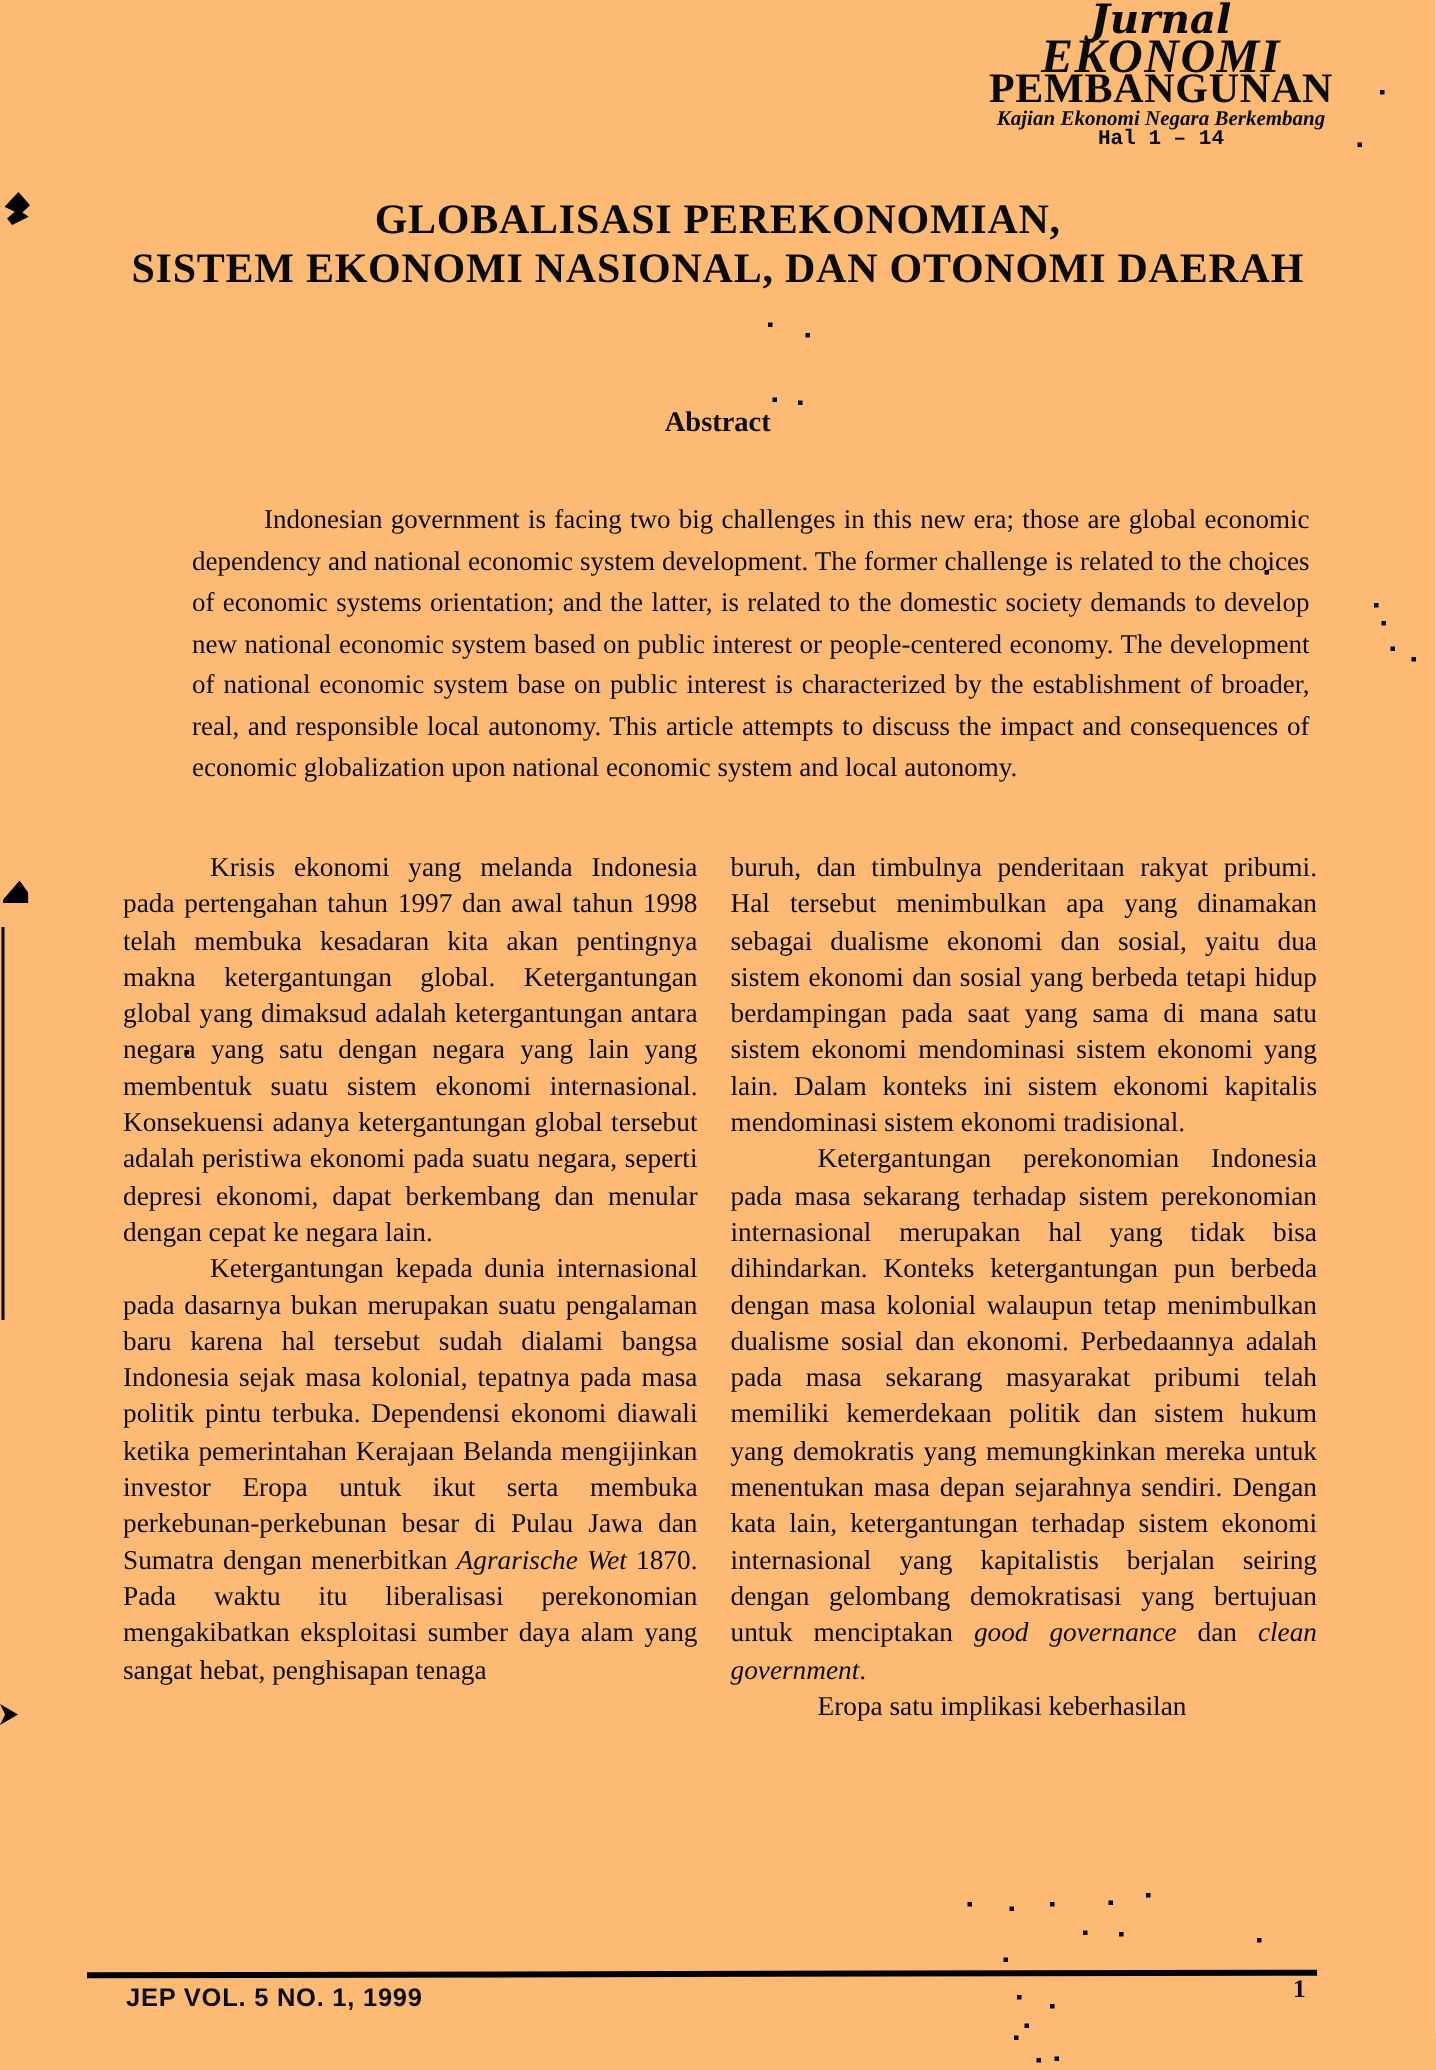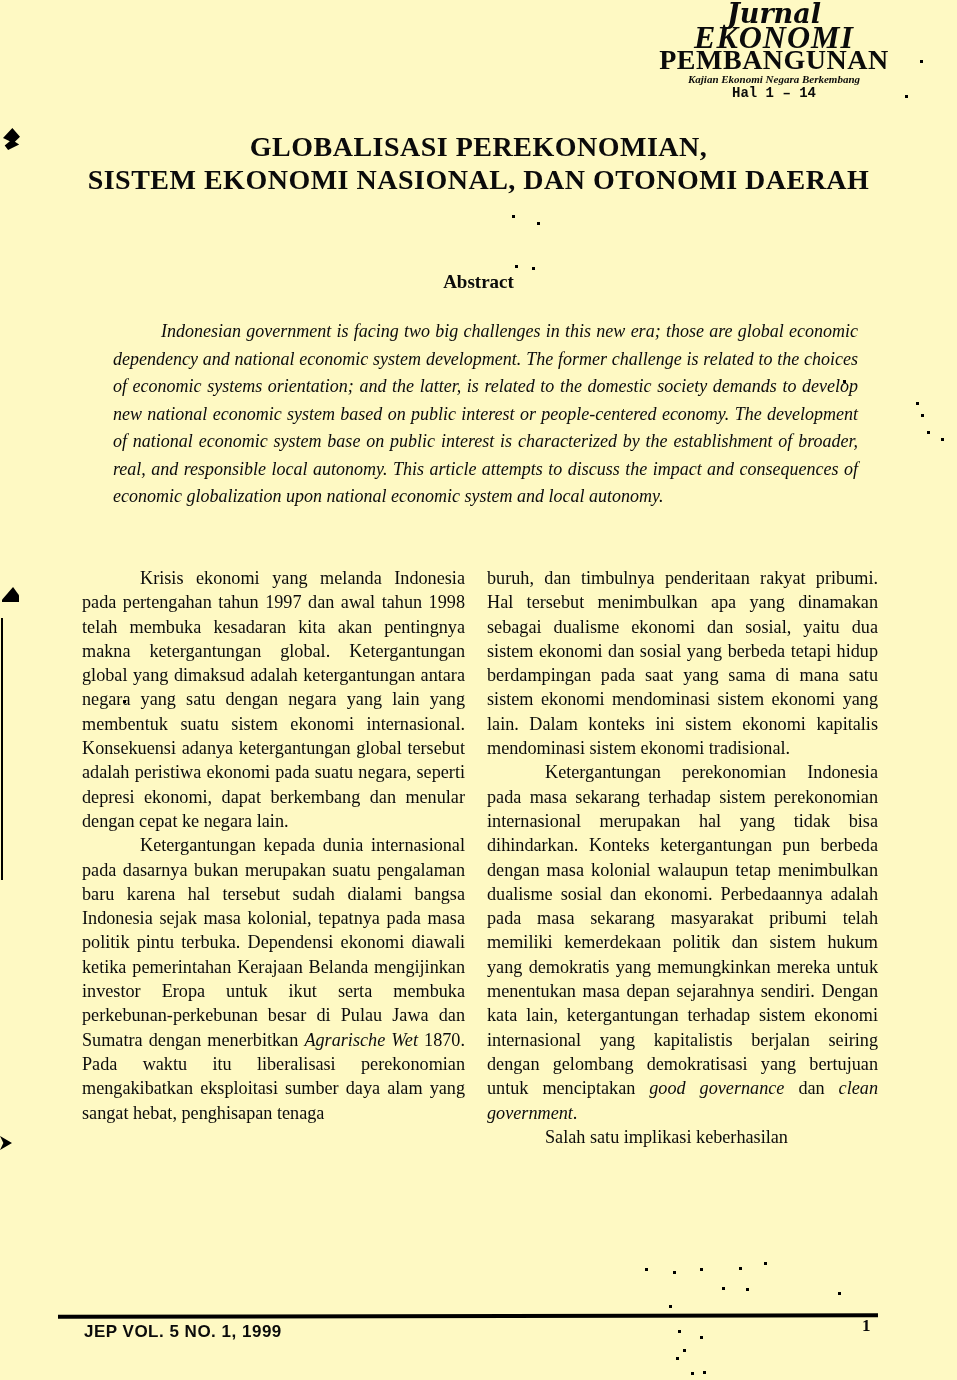--- a/index.html
+++ b/index.html
@@ -4,47 +4,47 @@
 <style>
   html, body { margin: 0; padding: 0; }
   body {
     width: 957px; height: 1380px;
     background: #ffffff;
     font-family: "Liberation Serif", serif;
     color: #0b0b0b;
     position: relative;
     overflow: hidden;
   }
-  .page { position: absolute; inset: 0; background: #fef9c3; }
+  .page { position: absolute; inset: 0; background: #fdba74; }
 
   
   .masthead { position: absolute; top: 2px; left: 638px; width: 272px; text-align: center; }
   .mast-script {
     font-family: "DejaVu Serif", serif;
     font-style: italic; font-weight: bold;
     font-size: 27px; line-height: 24px;
   }
   .mast-l1 { font-size: 32px; line-height: 22px; letter-spacing: 1px; font-weight: 600; font-style: italic; }
   .mast-l2 { font-size: 28px; line-height: 24px; letter-spacing: 0.5px; font-weight: 600; }
-  .mast-sub { font-size: 11px; line-height: 11px; margin-top: 2px; font-style: italic; font-weight: bold; }
+  .mast-sub { font-size: 14px; line-height: 11px; margin-top: 2px; font-style: italic; font-weight: bold; }
   .mast-pages { font-size: 14px; line-height: 14px; margin-top: 1px; font-weight: 600; font-family: Liberation Mono, monospace; }
 
   
   .title {
     position: absolute; top: 130px; left: 0; width: 100%;
     margin: 0; text-align: center;
     font-size: 28px; line-height: 33px; font-weight: bold;
     letter-spacing: 0.5px;
   }
   .author { position: absolute; top: 222px; left: 0; width: 100%; text-align: center; font-size: 18px; }
   .abs-head { position: absolute; top: 271px; left: 0; width: 100%; text-align: center; font-size: 19px; font-weight: bold; }
   .abstract {
     position: absolute; top: 318px; left: 113px; width: 745px;
-    margin: 0;
-    font-style: italic; font-size: 18px; line-height: 27.5px;
+    margin: 15px;
+    font-size: 18px; line-height: 27.5px;
     text-align: justify; text-indent: 48px;
   }
 
   
   .cols { position: absolute; top: 566px; left: 82px; width: 796px; display: flex; gap: 22px; }
   .col-left  { width: 383px; }
   .col-right { width: 391px; }
   .section-heading {
     margin: 0 0 3px 0;
     font-size: 19px; line-height: 24px; font-weight: bold; letter-spacing: 2px;
@@ -106,21 +106,21 @@
     <div class="col-left">
       <div id="left-paras">
           <p class="body-para indent"><span>Krisis ekonomi yang melanda Indonesia pada pertengahan tahun 1997 dan awal tahun 1998 telah membuka kesadaran kita akan pentingnya makna ketergantungan global. Ketergantungan global yang dimaksud adalah ketergantungan antara negara yang satu dengan negara yang lain yang membentuk suatu sistem ekonomi internasional. Konsekuensi adanya ketergantungan global tersebut adalah peristiwa ekonomi pada suatu negara, seperti depresi ekonomi, dapat berkembang dan menular dengan cepat ke negara lain.</span></p>
           <p class="body-para indent"><span>Ketergantungan kepada dunia internasional pada dasarnya bukan merupakan suatu pengalaman baru karena hal tersebut sudah dialami bangsa Indonesia sejak masa kolonial, tepatnya pada masa politik pintu terbuka. Dependensi ekonomi diawali ketika pemerintahan Kerajaan Belanda mengijinkan investor Eropa untuk ikut serta membuka perkebunan-perkebunan besar di Pulau Jawa dan Sumatra dengan menerbitkan </span><i>Agrarische Wet</i><span> 1870. Pada waktu itu liberalisasi perekonomian mengakibatkan eksploitasi sumber daya alam yang sangat hebat, penghisapan tenaga</span></p>
         </div>
     </div>
     <div class="col-right">
       <div id="right-paras">
           <p class="body-para"><span>buruh, dan timbulnya penderitaan rakyat pribumi. Hal tersebut menimbulkan apa yang dinamakan sebagai dualisme ekonomi dan sosial, yaitu dua sistem ekonomi dan sosial yang berbeda tetapi hidup berdampingan pada saat yang sama di mana satu sistem ekonomi mendominasi sistem ekonomi yang lain. Dalam konteks ini sistem ekonomi kapitalis mendominasi sistem ekonomi tradisional.</span></p>
           <p class="body-para indent"><span>Ketergantungan perekonomian Indonesia pada masa sekarang terhadap sistem perekonomian internasional merupakan hal yang tidak bisa dihindarkan. Konteks ketergantungan pun berbeda dengan masa kolonial walaupun tetap menimbulkan dualisme sosial dan ekonomi. Perbedaannya adalah pada masa sekarang masyarakat pribumi telah memiliki kemerdekaan politik dan sistem hukum yang demokratis yang memungkinkan mereka untuk menentukan masa depan sejarahnya sendiri. Dengan kata lain, ketergantungan terhadap sistem ekonomi internasional yang kapitalistis berjalan seiring dengan gelombang demokratisasi yang bertujuan untuk menciptakan </span><i>good governance</i><span> dan </span><i>clean government</i><span>.</span></p>
-          <p class="body-para indent"><span>Salah satu implikasi keberhasilan</span></p>
+          <p class="body-para indent"><span>Eropa satu implikasi keberhasilan</span></p>
         </div>
     </div>
   </section>
 
   <div class="footer-line"></div>
   <div class="footer-ref">JEP VOL. 5 NO. 1, 1999</div>
   <div class="page-num">1</div>
 
   <div class="artifact blob-1"></div>
   <div class="artifact blob-2"></div>

